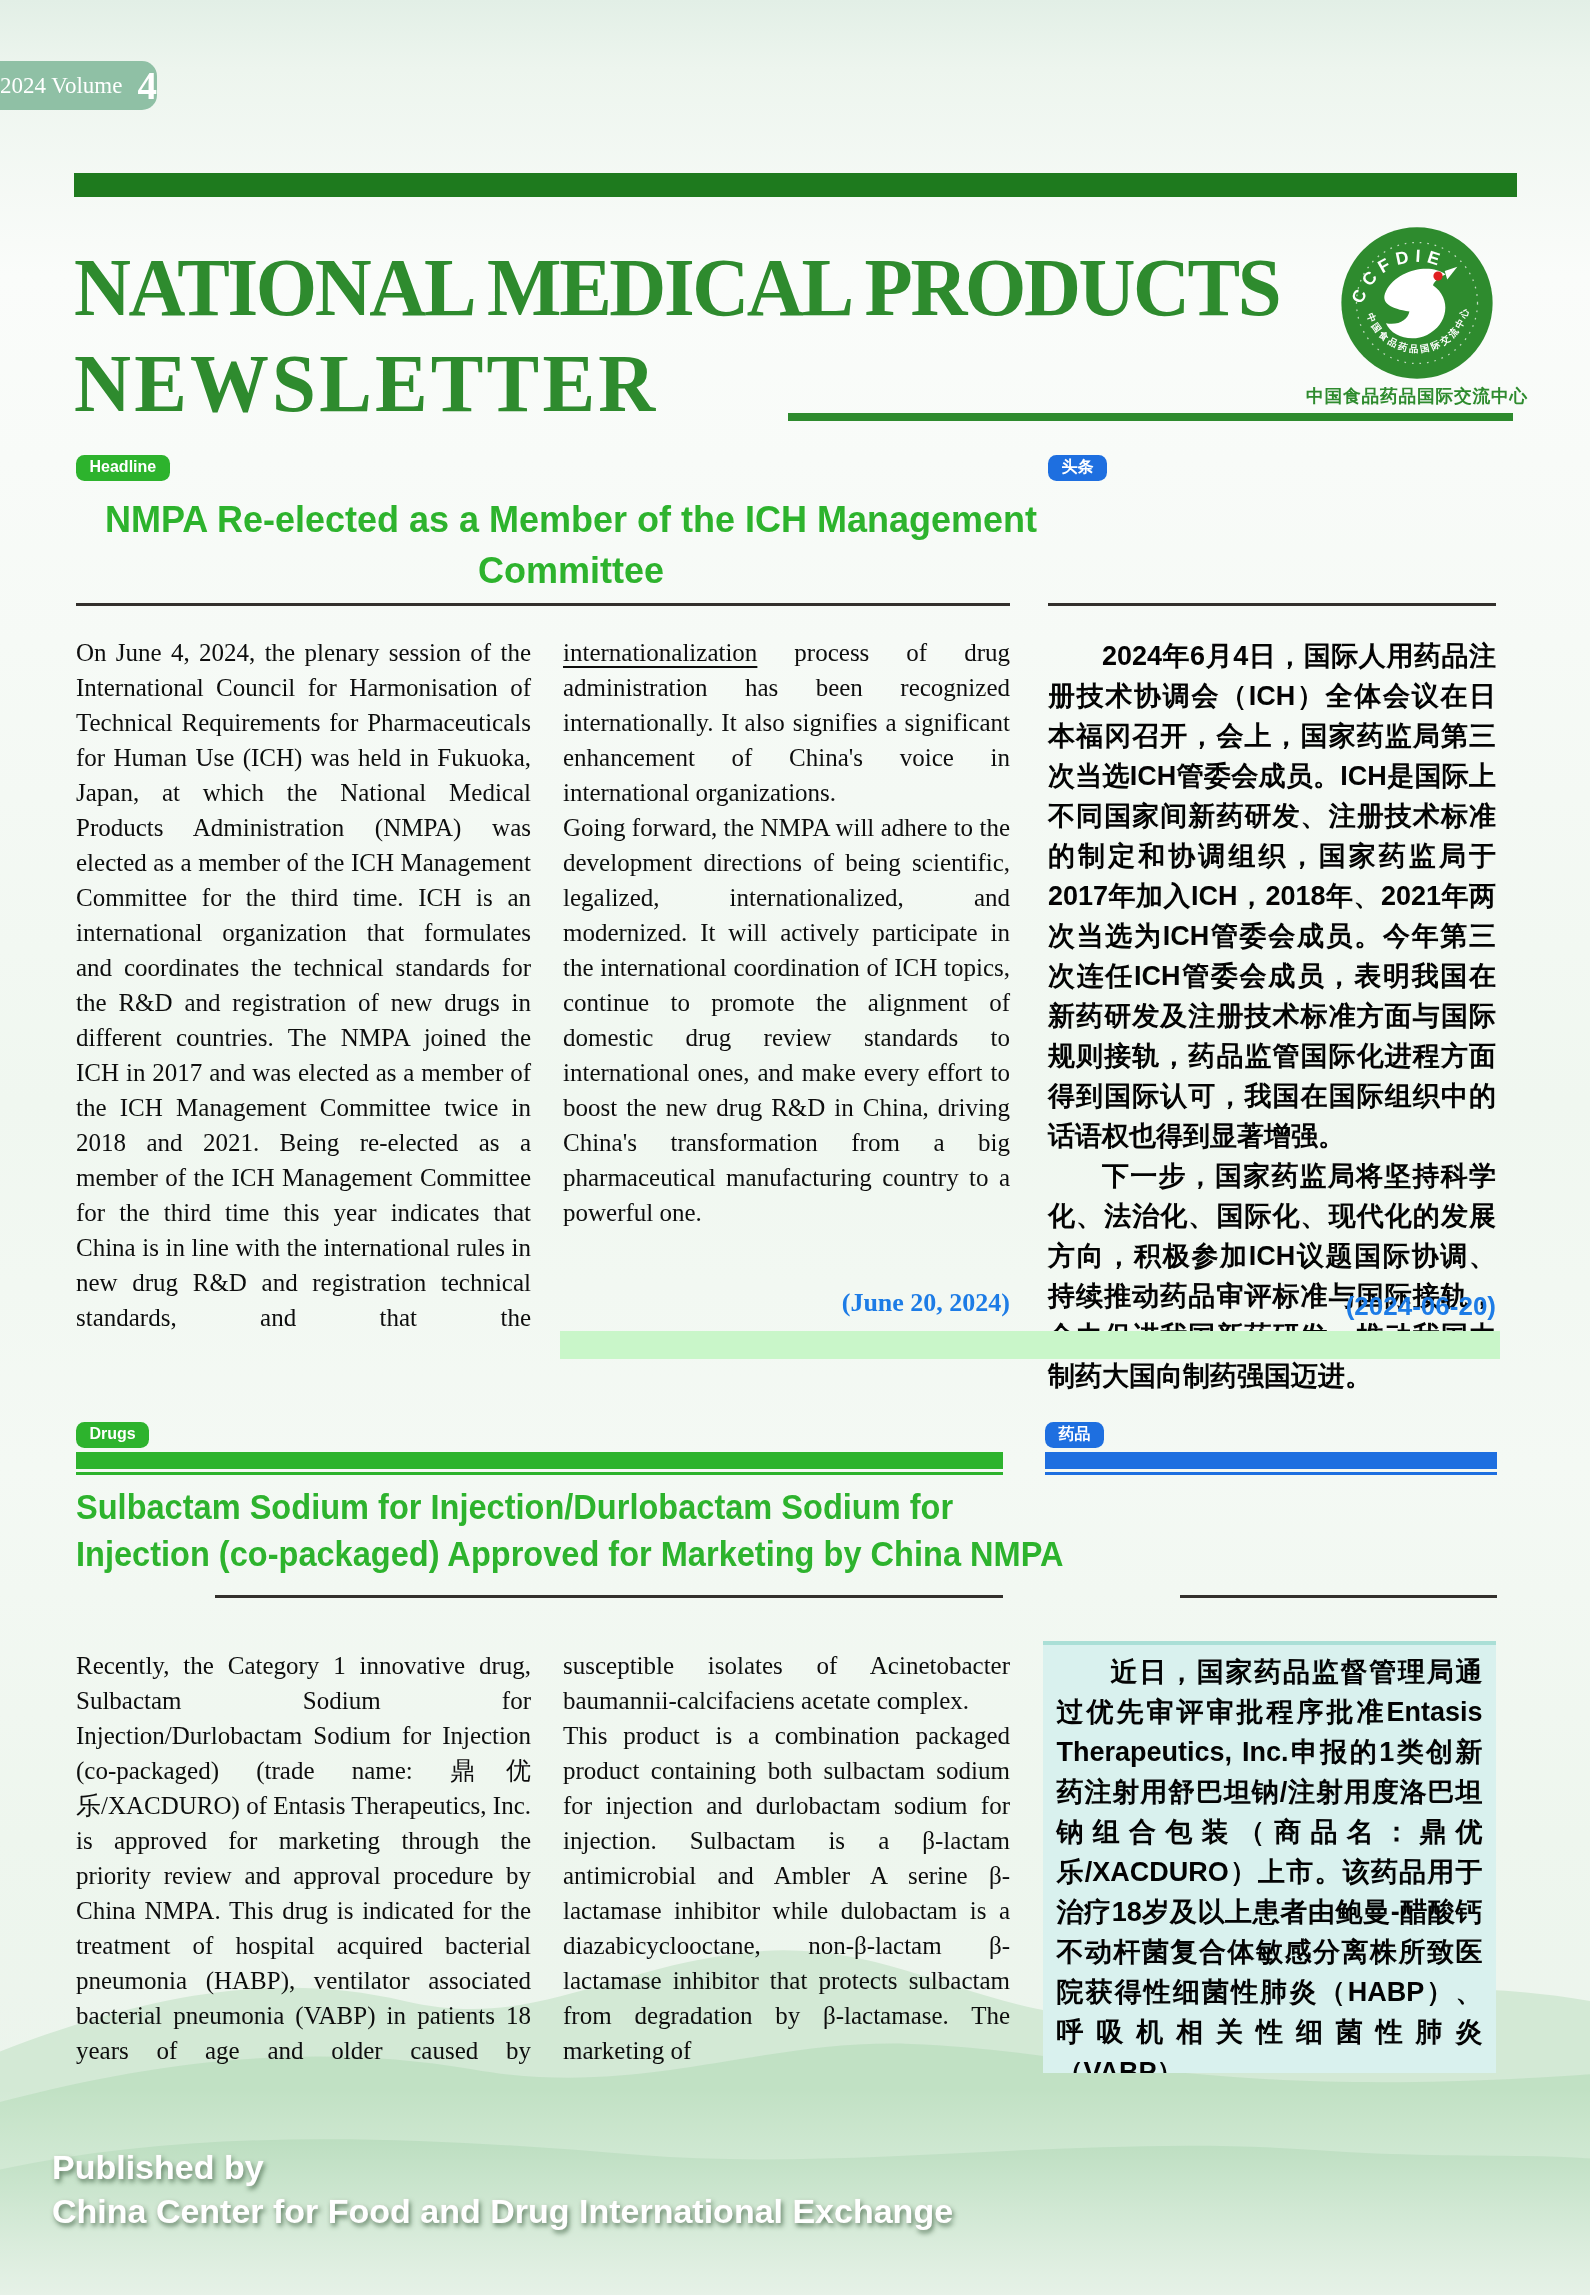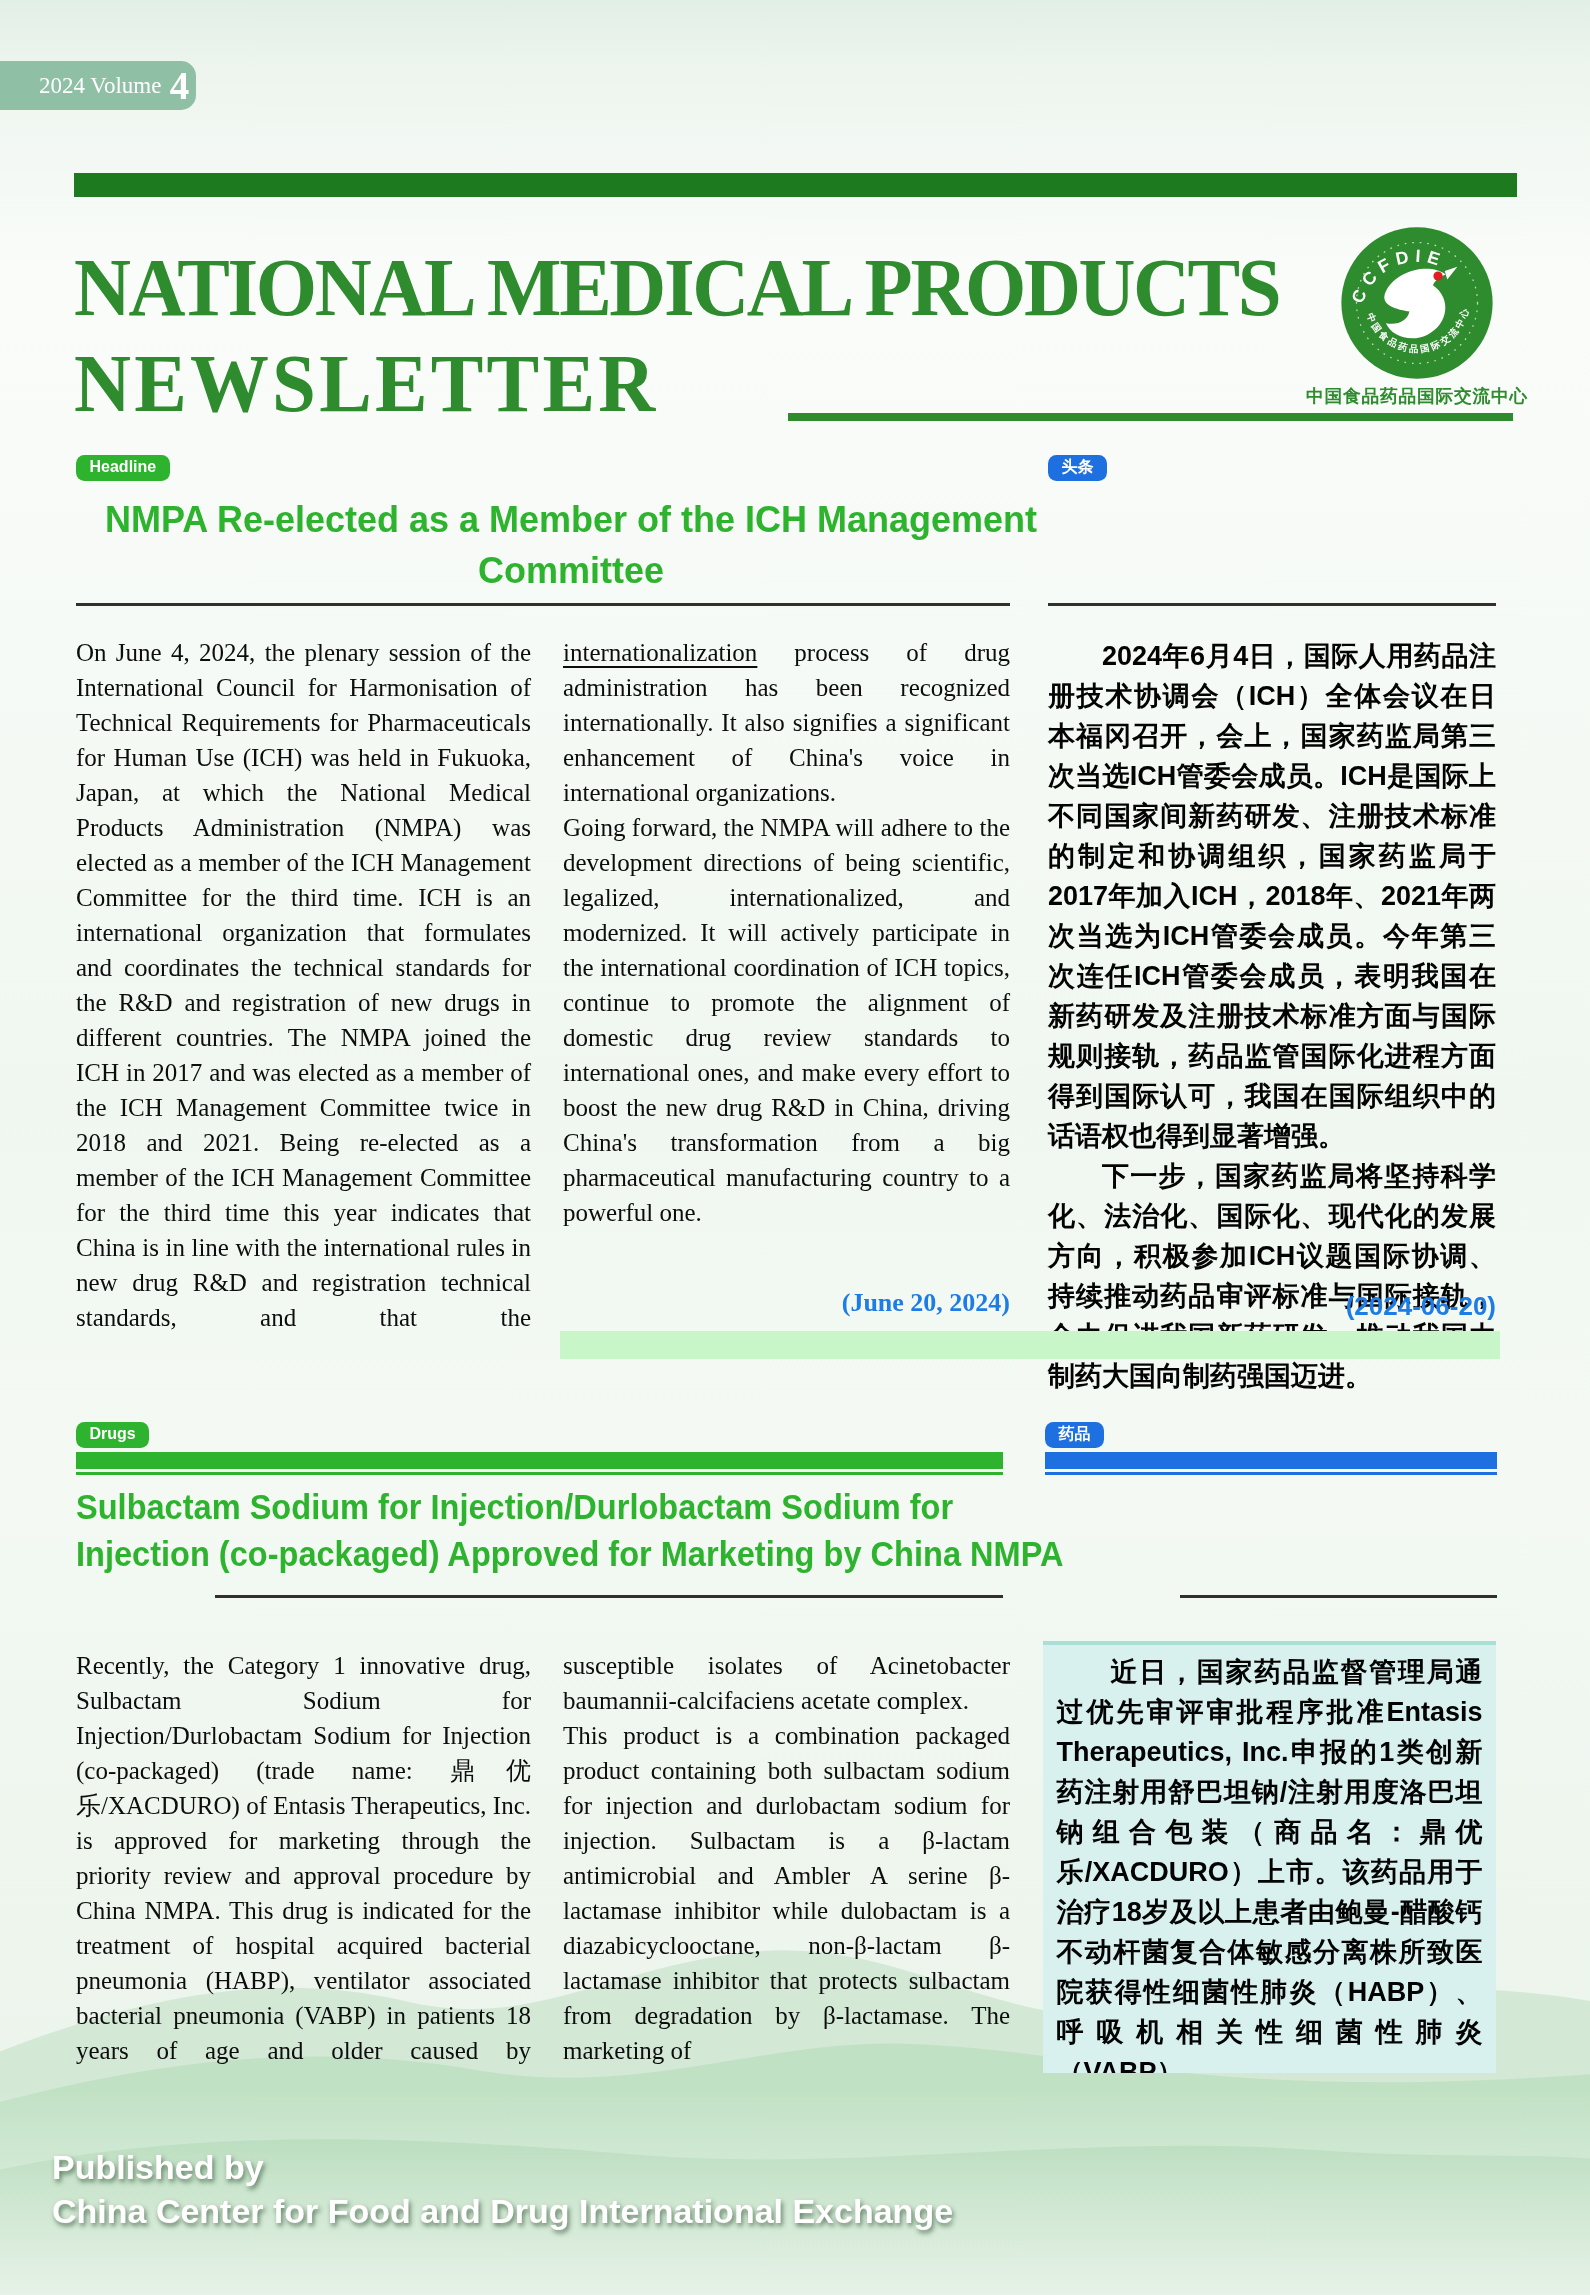--- a/index.html
+++ b/index.html
@@ -3,21 +3,21 @@
 <meta charset="utf-8">
 <style>
   html,body{margin:0;padding:0;background:#dfeee3;}
   .page{
     position:relative;width:1590px;height:2295px;margin:0 auto;overflow:hidden;
     font-family:"Liberation Sans",sans-serif;
     background:linear-gradient(180deg,#e2efe6 0%,#edf5ee 3%,#fafcfa 12%,#f6faf6 28%,#f0f7f0 48%,#f4f9f4 64%,#eef6ee 80%,#eaf3eb 100%);
   }
   
   .vol-badge{position:absolute;left:0;top:61px;width:157px;height:49px;background:#8fc0a5;
-    border-radius:0 15px 15px 0;display:flex;align-items:center;justify-content:flex-start;gap:8.4px;color:#fff;padding-left:39px;}
+    border-radius:0 15px 15px 0;display:flex;align-items:center;justify-content:space-between;gap:8.4px;color:#fff;}
   .vol-label{font:400 23px "Liberation Serif",serif;}
   .vol-num{font:700 39px "Liberation Serif",serif;}
   .head-bar{position:absolute;left:74px;top:173px;width:1443px;height:23.6px;background:#1e7a1e;}
   .m-title{position:absolute;left:74px;color:#2e8b2e;font-family:"Liberation Serif",serif;font-weight:700;
     font-size:83px;line-height:1;letter-spacing:-2.5px;white-space:nowrap;transform:scaleX(.95);transform-origin:0 0;}
   .m-title1{top:246px;}
   .m-title2{top:342px;letter-spacing:3.4px;}
   .m-underline{position:absolute;left:788px;top:413px;width:725px;height:7.6px;background:#2e8b2e;}
   .logo{position:absolute;left:1338px;top:224px;width:158px;height:158px;}
   .logo-caption{position:absolute;left:1304px;top:384px;width:226px;text-align:center;color:#2e8b2e;

